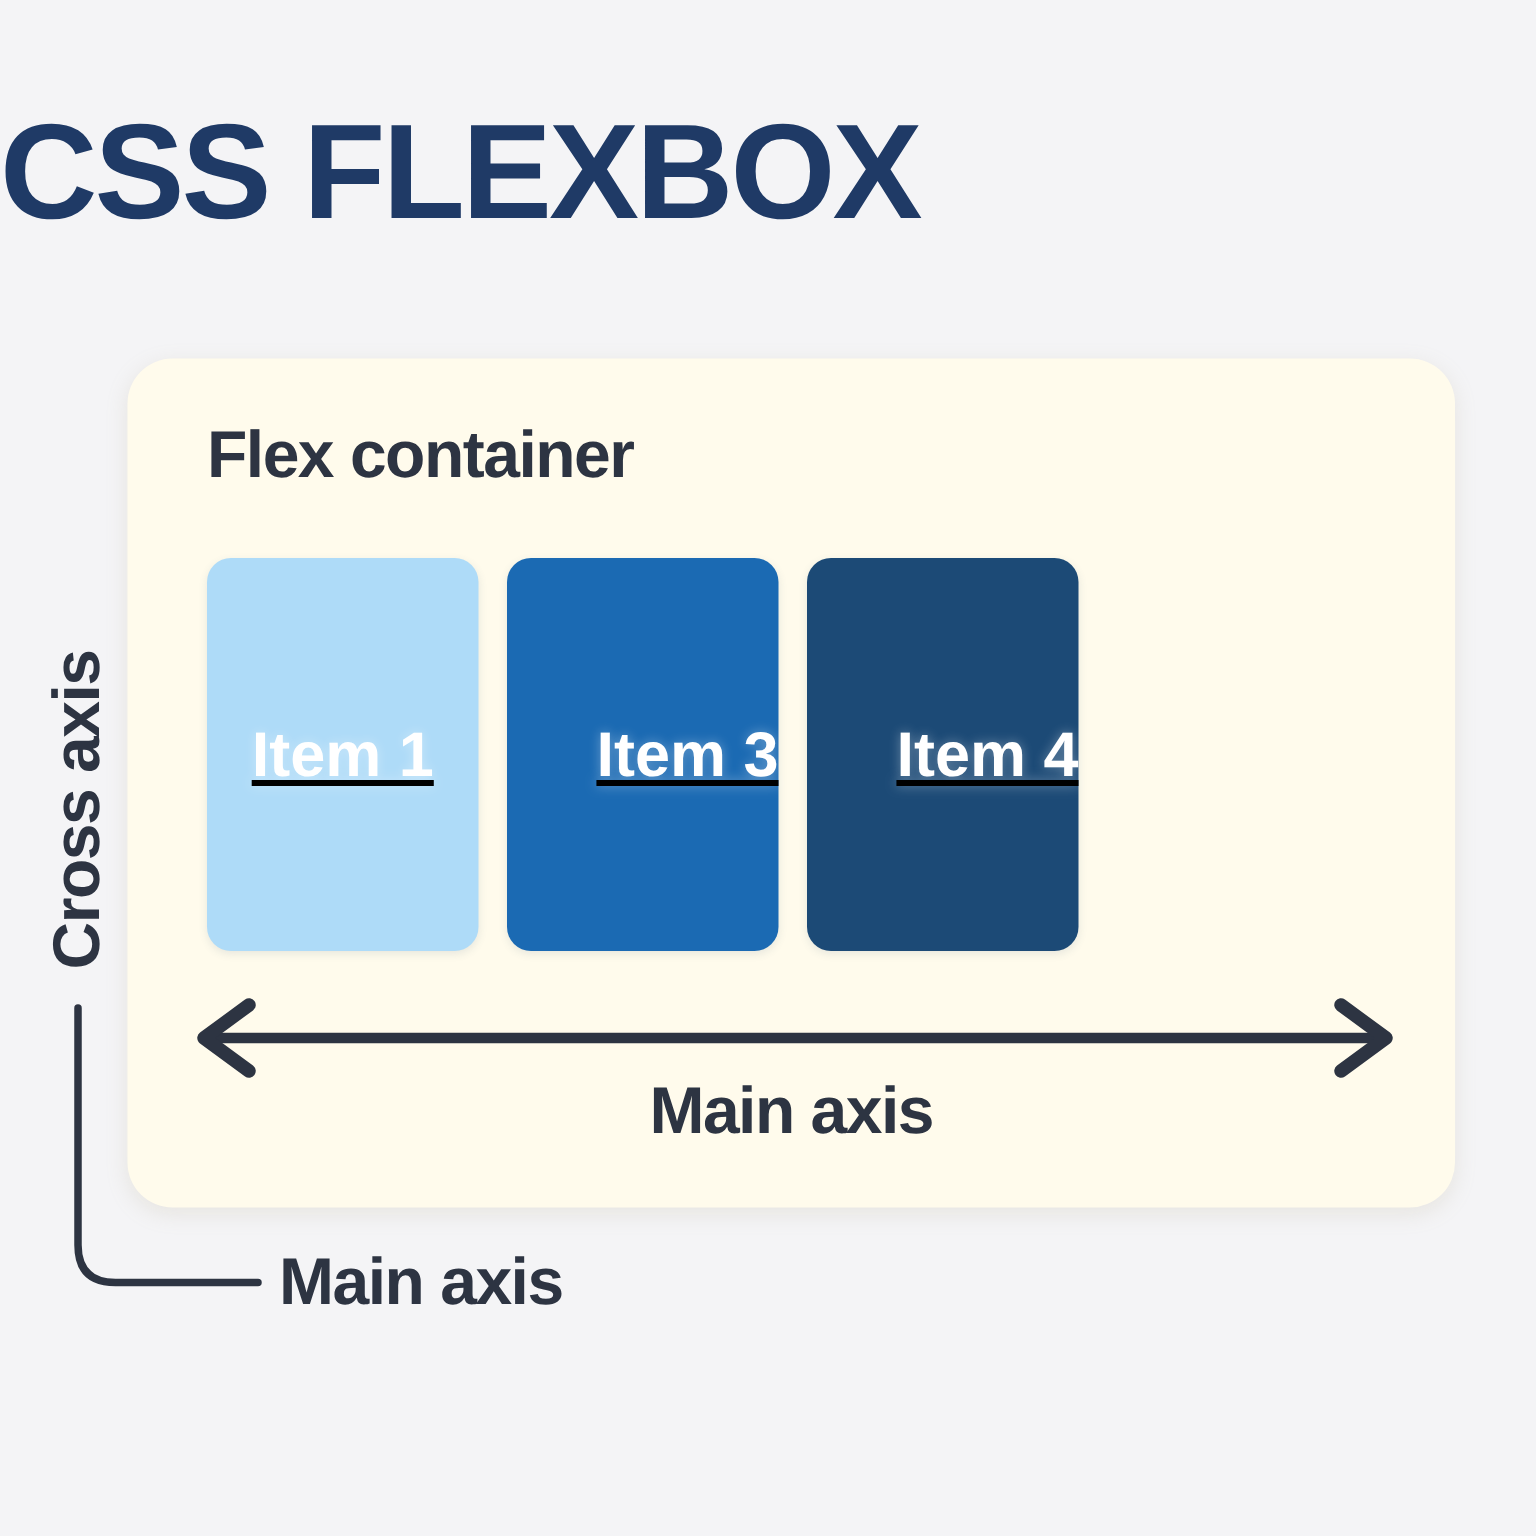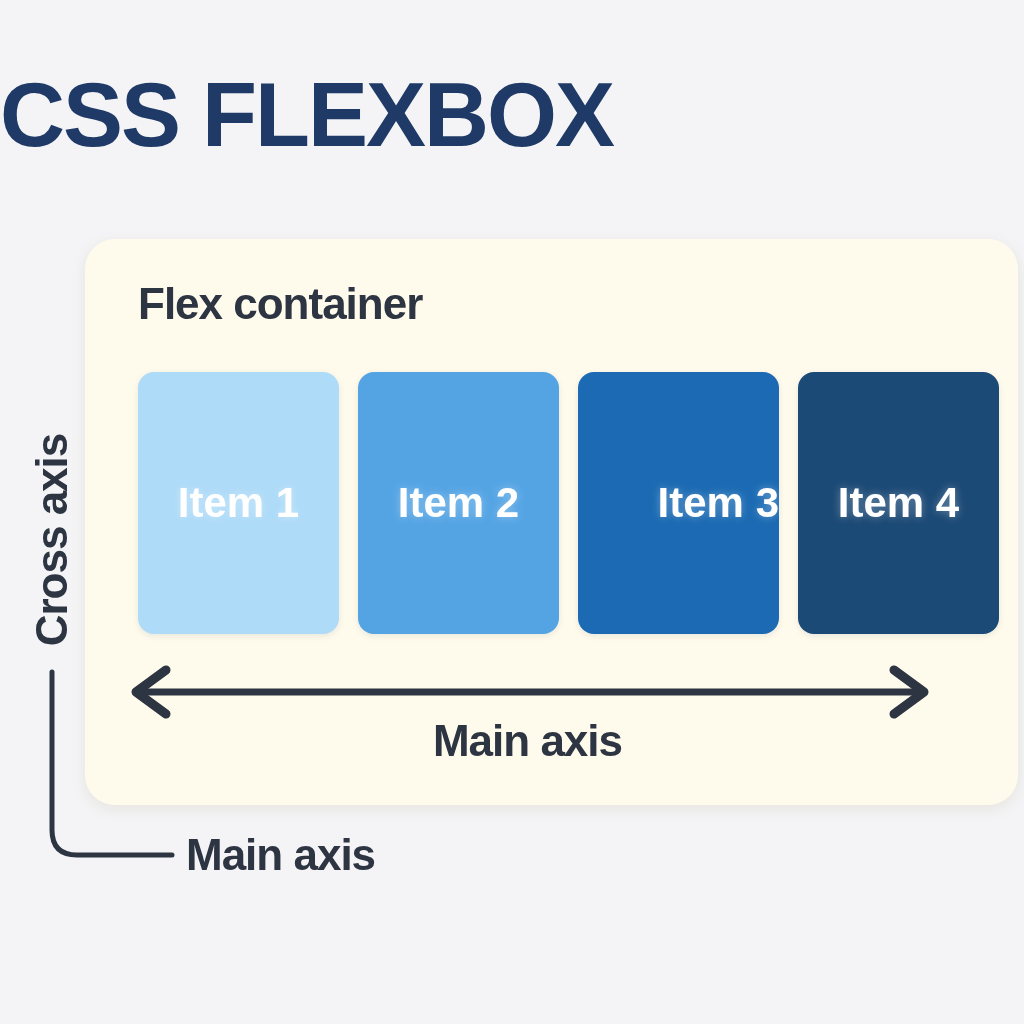--- a/index.html
+++ b/index.html
@@ -27,46 +27,46 @@
   }
   .flex-container {
     position: absolute;
     left: 85px;
     top: 239px;
     width: 885px;
     height: 566px;
     background: #fffbec;
     border-radius: 30px;
     box-shadow: 0 4px 14px rgba(170, 160, 130, 0.18);
-    padding-left: 48px;
   }
   .flex-container-label {
     position: absolute;
     left: 53px;
     top: 40px;
     font-size: 44px;
     font-weight: bold;
     color: #2d3442;
     letter-spacing: -1px;
   }
   .items-row {
     position: absolute;
     left: 53px;
     top: 133px;
     display: flex;
     gap: 19px;
   }
   .flex-item {
-    width: 201px;
+    width: 181px;
     height: 262px;
     border-radius: 16px;
     display: flex;
     align-items: center;
     justify-content: center;
     box-shadow: 0 2px 6px rgba(60, 90, 120, 0.12);
+    text-decoration: underline;
   }
   .flex-item-label {
     font-size: 42px;
     font-weight: bold;
     color: #ffffff;
     text-shadow: 0 0 8px rgba(255, 255, 255, 0.35);
     white-space: nowrap;
   }
   .main-axis-arrow {
     position: absolute;
@@ -122,27 +122,24 @@
 <div class="page-title">CSS FLEXBOX</div>
 
 <div class="flex-container">
 
   <div class="flex-container-label">Flex container</div>
 
   <div class="items-row">
     <div class="flex-item" style="background: rgb(174, 219, 248);">
       <span class="flex-item-label">Item 1</span>
     </div>
-    <div class="flex-item" style="background: rgb(84, 164, 228);">
-      <span class="flex-item-label">Item 2</span>
-    </div>
     <div class="flex-item" style="background: rgb(27, 106, 179); justify-content: flex-end;">
       <span class="flex-item-label">Item 3</span>
     </div>
-    <div class="flex-item" style="background: rgb(28, 74, 118);">
+    <div class="flex-item" style="background: rgb(28, 74, 118); justify-content: flex-end;">
       <span class="flex-item-label">Item 4</span>
     </div>
   </div>
 </div>
 
 <svg class="main-axis-arrow" viewBox="0 0 820 60" xmlns="http://www.w3.org/2000/svg">
   <line x1="18" y1="30" x2="802" y2="30" stroke="#2d3442" stroke-width="7" stroke-linecap="round"></line>
   <polyline points="46,8 16,30 46,52" fill="none" stroke="#2d3442" stroke-width="9" stroke-linecap="round" stroke-linejoin="round"></polyline>
   <polyline points="774,8 804,30 774,52" fill="none" stroke="#2d3442" stroke-width="9" stroke-linecap="round" stroke-linejoin="round"></polyline>
 </svg>

